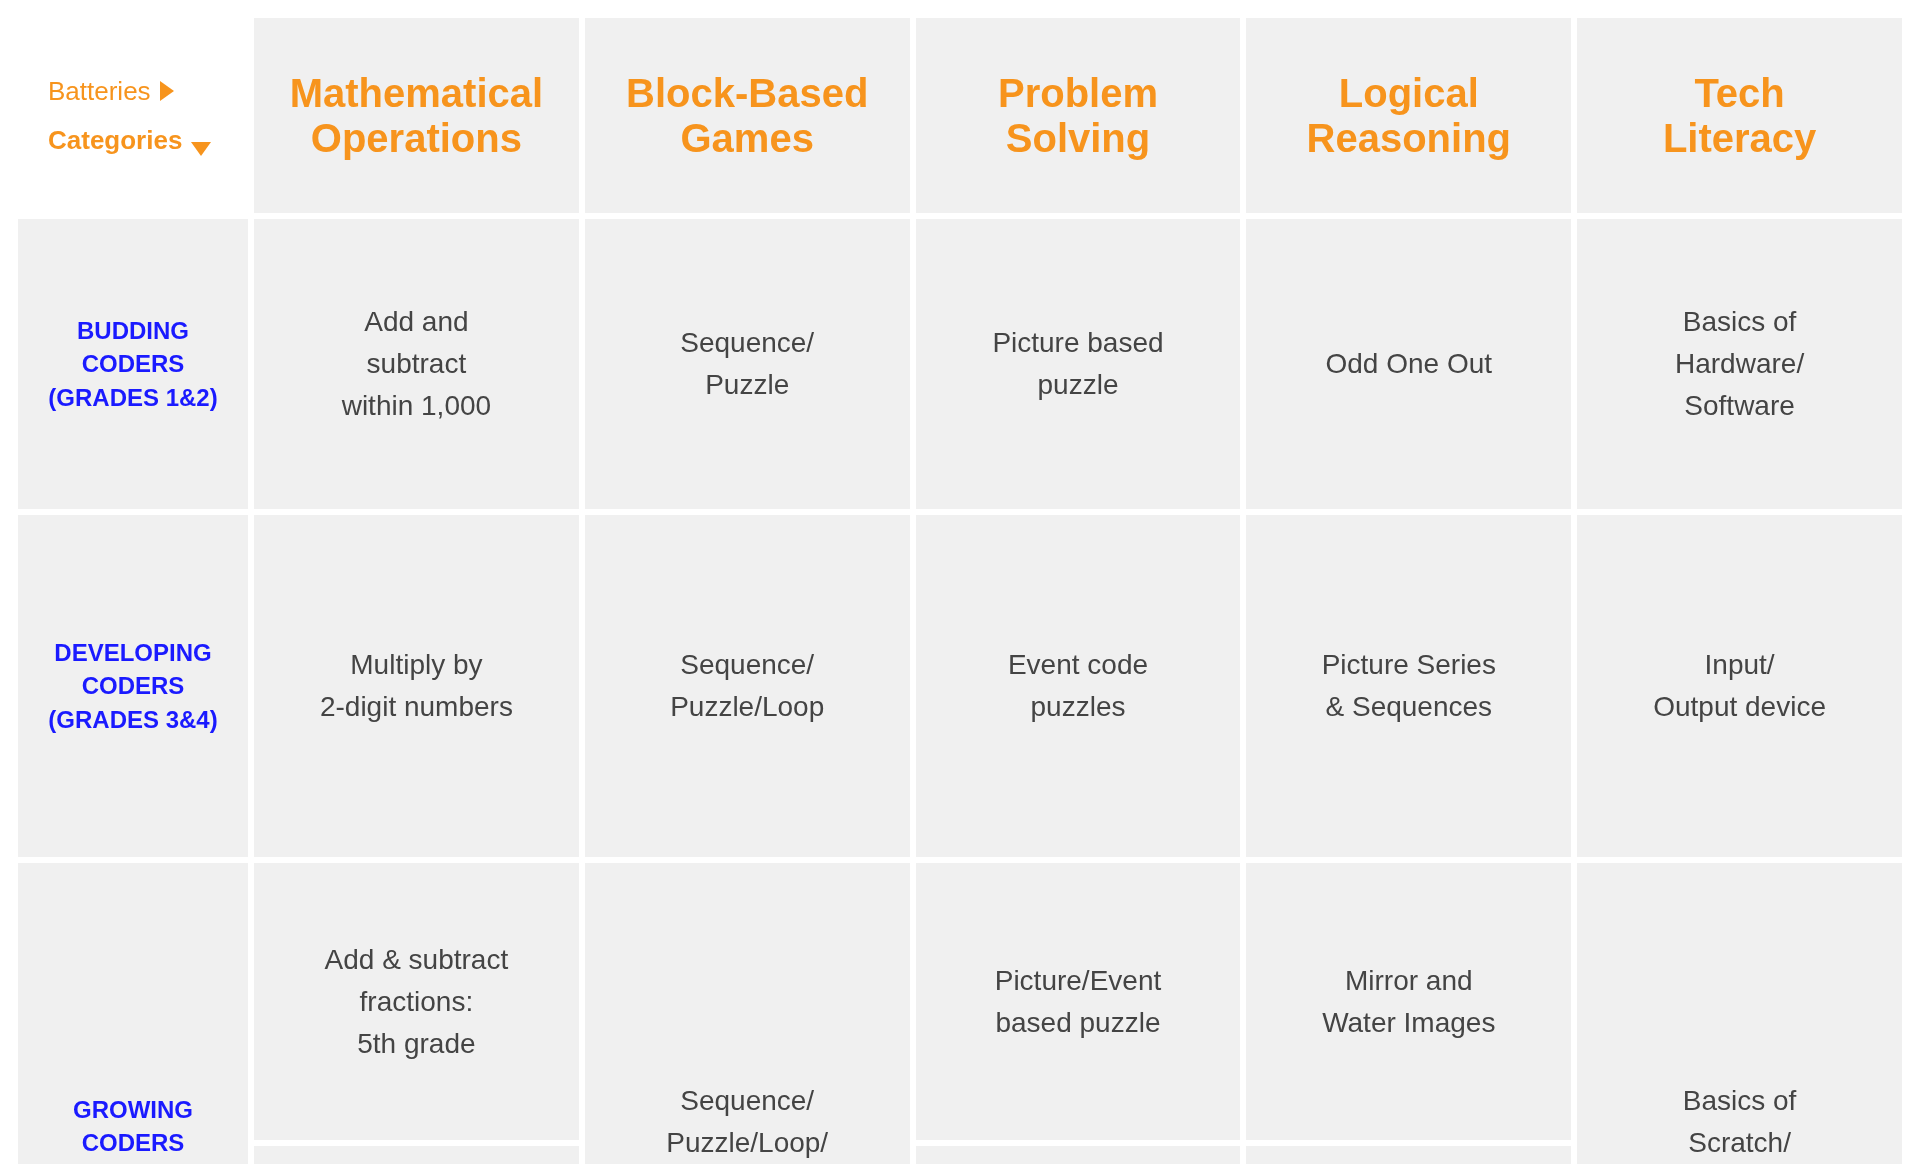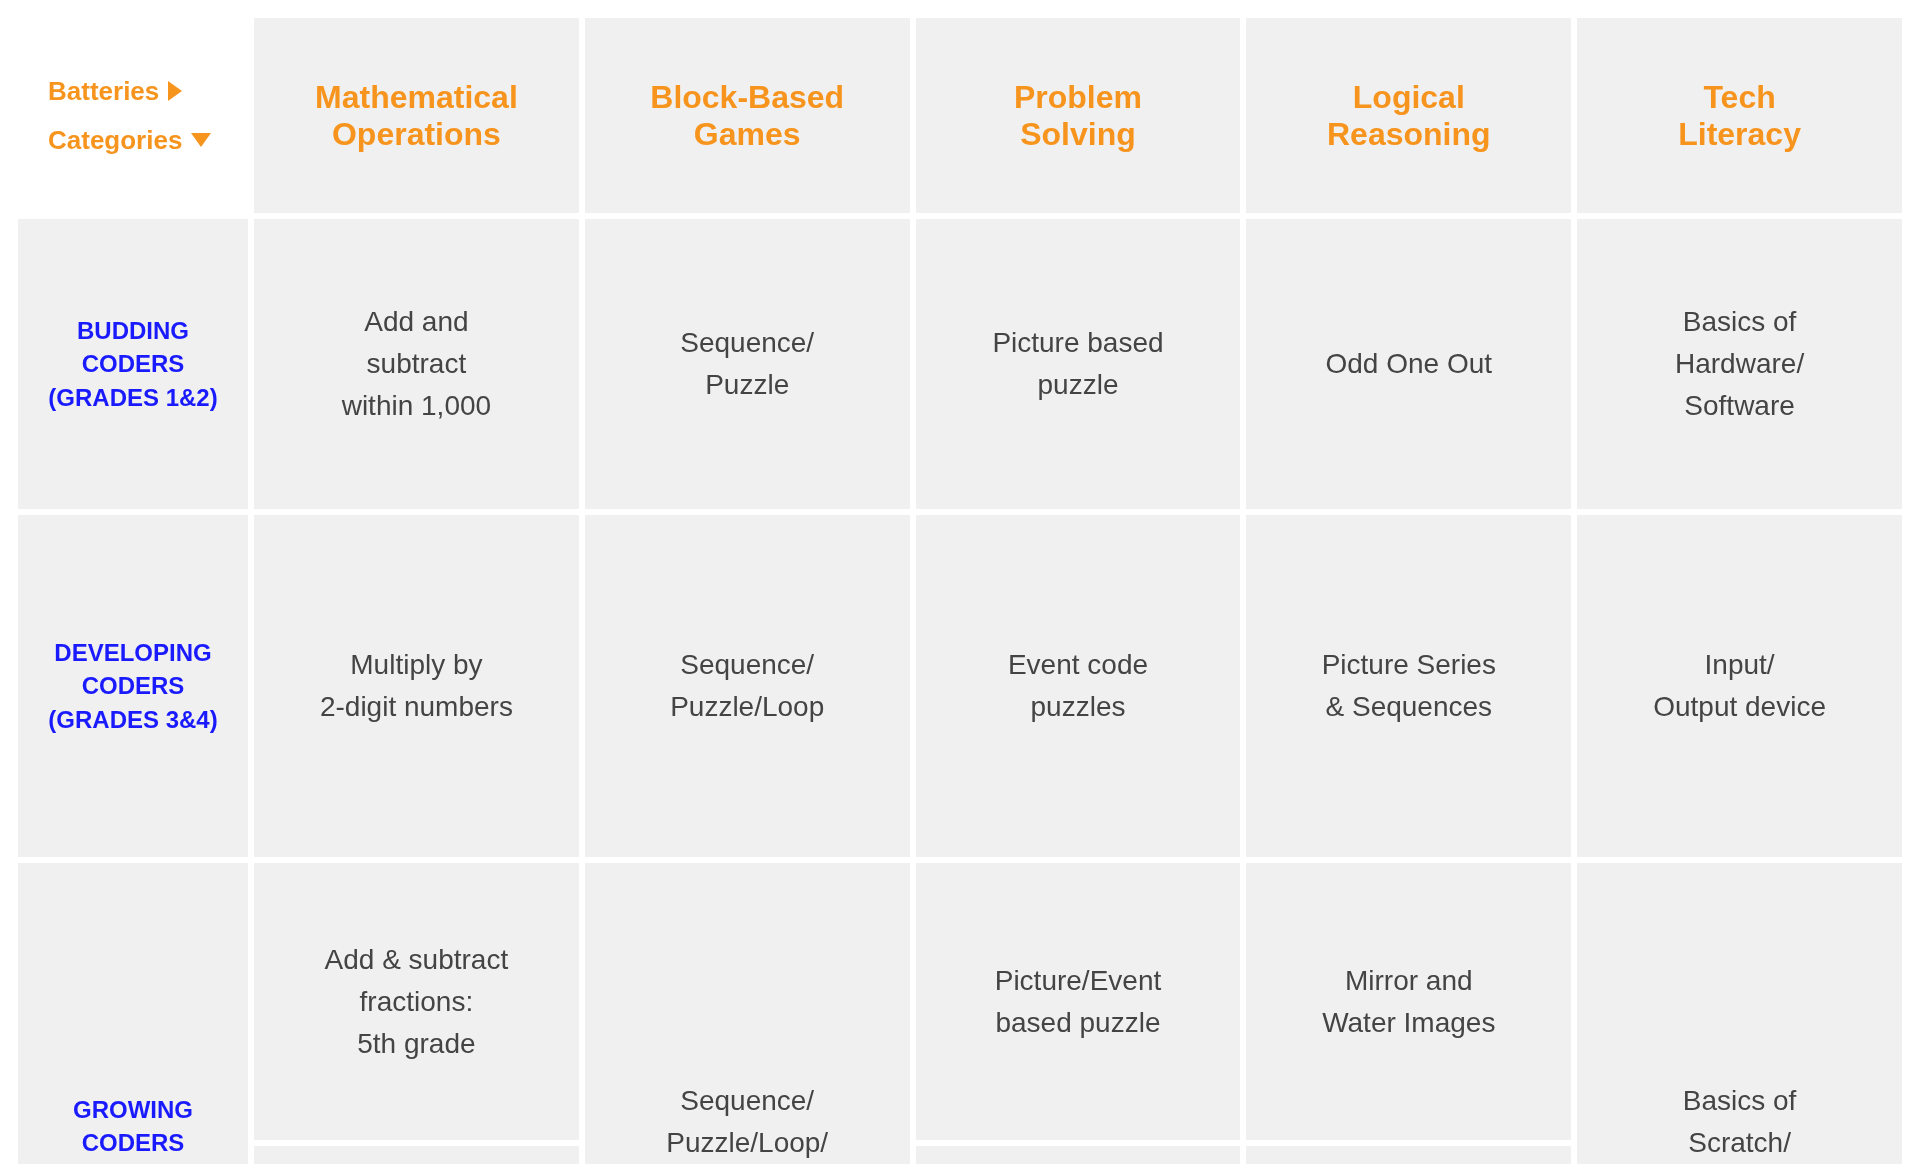--- a/index.html
+++ b/index.html
@@ -6,34 +6,34 @@
     body {
       font-family: Arial, sans-serif;
       background: #fff;
       width: 1920px;
       min-height: 1164px;
     }
 
     .batteries-btn {
       color: #f7941d;
       font-size: 26px;
-      font-weight: bold;
+      font-weight: normal;
       cursor: pointer;
       display: flex;
       align-items: center;
       gap: 5px;
     }
 
     .categories-btn {
       color: #f7941d;
       font-size: 26px;
       font-weight: bold;
       cursor: pointer;
       display: flex;
-      align-items: center;
+      align-items: flex-end;
       gap: 5px;
     }
 
     .arrow-right {
       display: inline-block;
       width: 0;
       height: 0;
       border-top: 10px solid transparent;
       border-bottom: 10px solid transparent;
       border-left: 14px solid #f7941d;
@@ -60,21 +60,21 @@
 
     .main-table th, .main-table td {
       padding: 20px;
       text-align: center;
       vertical-align: middle;
     }
 
     .col-header-th {
       background: #f0f0f0;
       color: #f7941d;
-      font-size: 32px;
+      font-size: 40px;
       font-weight: bold;
       height: 195px;
     }
 
     .row-label-td {
       background: #f0f0f0;
       color: #1a1aff;
       font-weight: 900;
       font-size: 24px;
       text-transform: uppercase;

